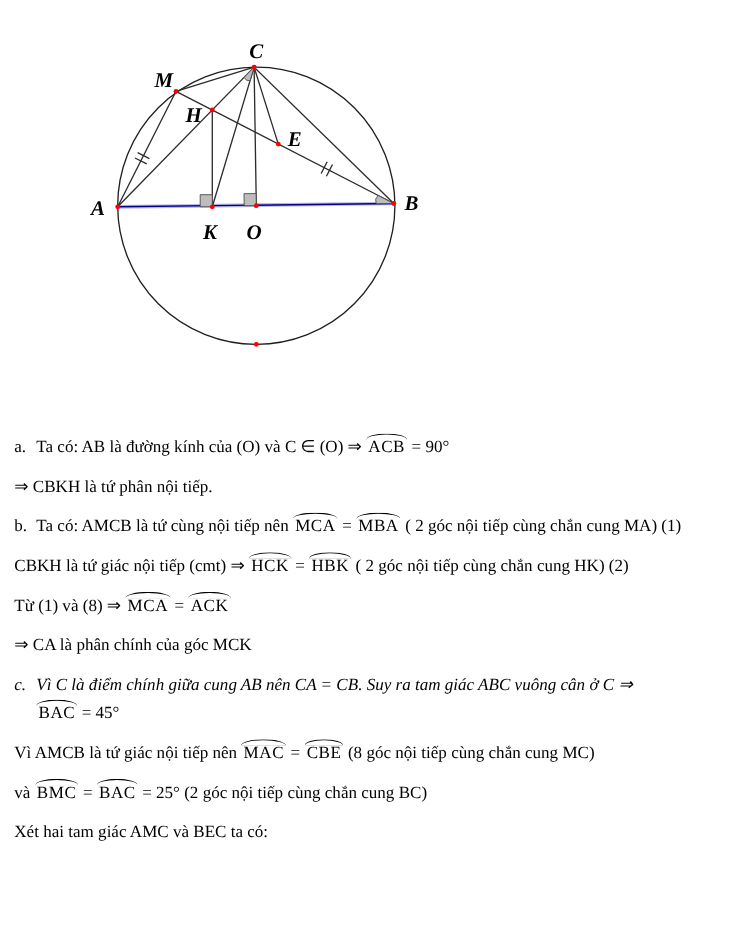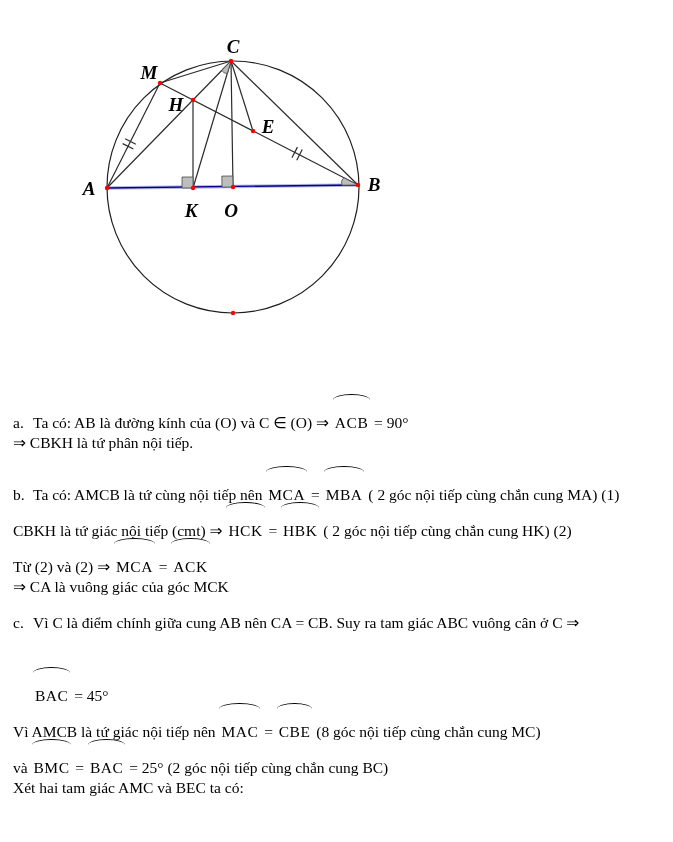--- a/index.html
+++ b/index.html
@@ -4,26 +4,26 @@
 <style>
   html,body{margin:0;padding:0;}
   body{
     width:673px;height:842px;background:#ffffff;
     font-family:"Liberation Serif",serif;color:#000;
     position:relative;overflow:hidden;
   }
   #diagram{display:block;}
   #solution{padding:19px 6px 0 13px;font-size:15.5px;line-height:19px;}
   .line{height:36px;white-space:nowrap;}
-  .line.tight{height:26px;}
-  .line.cont{padding-left:20px;margin-top:31px;}
+  .line.tight{height:26px;font-style:italic;}
+  .line.cont{padding-left:20px;}
   .item{display:inline-block;width:20px;}
   .hat{
     position:relative;display:inline-block;
-    padding:16px 2px;letter-spacing:0.5px;margin-top:0;
+    padding:0 2px;letter-spacing:0.5px;margin-top:0;
   }
   .hat::before{
     content:"";position:absolute;left:0;right:0;top:-3px;height:5px;
     border-top:1.4px solid #000;
     border-radius:50% 50% 0 0 / 100% 100% 0 0;
   }
 </style>
 </head>
 <body>
 
@@ -65,20 +65,20 @@
     <circle cx="233" cy="187" r="2.2" fill="#ff0000"></circle>
     <text x="231" y="217" text-anchor="middle" font-size="19" font-weight="bold" font-style="italic" font-family="&quot;Liberation Serif&quot;,serif" fill="#000">O</text>
     <circle cx="233" cy="313" r="2.2" fill="#ff0000"></circle>
   </svg>
 
 <div id="solution">
     <div class="line"><span class="item">a.</span><span>Ta có: AB là đường kính của (O) và C ∈ (O) ⇒ </span><span class="hat">ACB</span><span> = 90°</span></div>
     <div class="line"><span>⇒ CBKH là tứ phân nội tiếp.</span></div>
     <div class="line"><span class="item">b.</span><span>Ta có: AMCB là tứ cùng nội tiếp nên </span><span class="hat">MCA</span><span> = </span><span class="hat">MBA</span><span>  ( 2 góc nội tiếp cùng chắn cung MA) (1)</span></div>
     <div class="line"><span>CBKH là tứ giác nội tiếp (cmt) ⇒ </span><span class="hat">HCK</span><span> = </span><span class="hat">HBK</span><span> ( 2 góc nội tiếp cùng chắn cung HK) (2)</span></div>
-    <div class="line"><span>Từ (2) và (2) ⇒ </span><span class="hat">MCA</span><span> = </span><span class="hat">ACK</span></div>
-    <div class="line"><span>⇒ CA là vuông giác của góc MCK</span></div>
+    <div class="line"><span>Từ (1) và (8) ⇒ </span><span class="hat">MCA</span><span> = </span><span class="hat">ACK</span></div>
+    <div class="line"><span>⇒ CA là phân chính của góc MCK</span></div>
     <div class="line tight"><span class="item">c.</span><span>Vì C là điểm chính giữa cung AB nên CA = CB. Suy ra tam giác ABC vuông cân ở C ⇒</span></div>
     <div class="line cont"><span class="hat">BAC</span><span> = 45°</span></div>
     <div class="line"><span>Vì AMCB là tứ giác nội tiếp nên </span><span class="hat">MAC</span><span> = </span><span class="hat">CBE</span><span>  (8 góc nội tiếp cùng chắn cung MC)</span></div>
     <div class="line"><span>và </span><span class="hat">BMC</span><span> = </span><span class="hat">BAC</span><span> = 25° (2 góc nội tiếp cùng chắn cung BC)</span></div>
     <div class="line"><span>Xét hai tam giác AMC và BEC ta có:</span></div>
   </div>
 
 </body></html>

